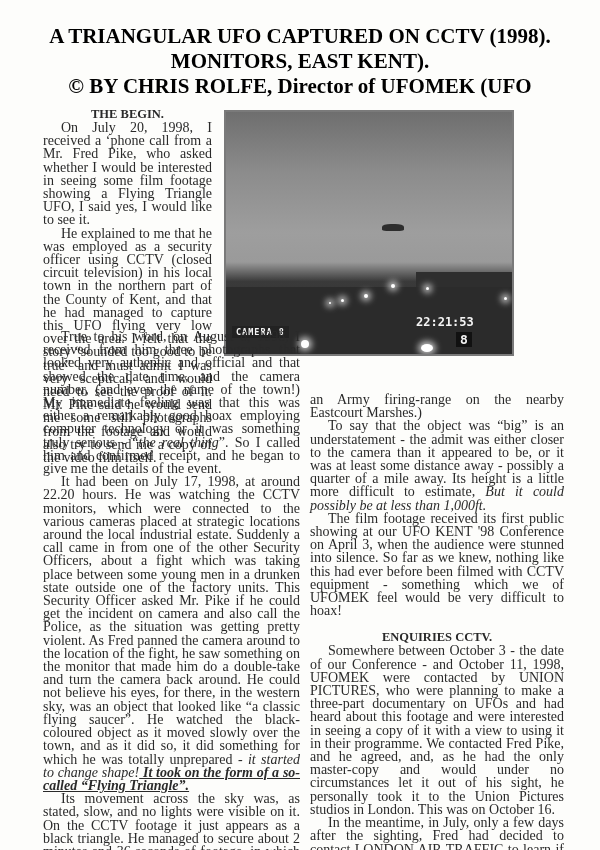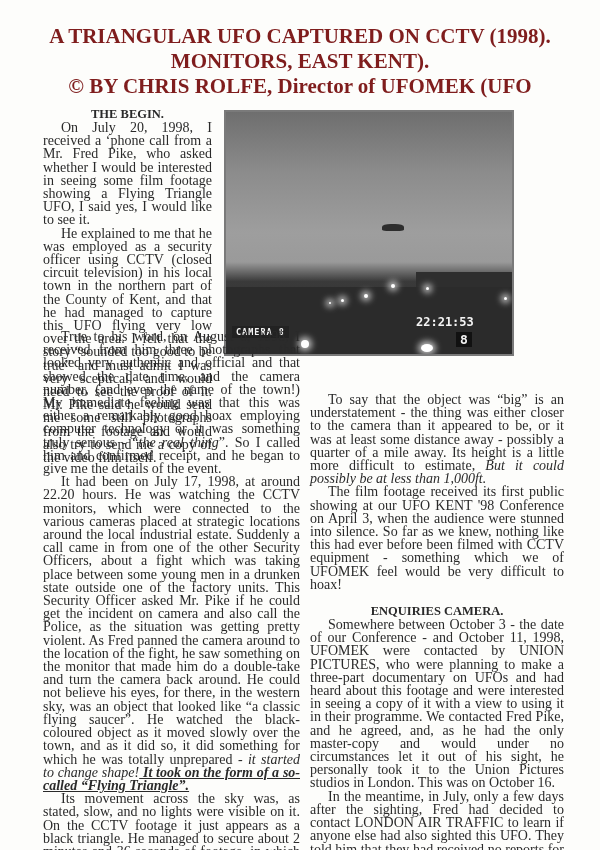--- a/index.html
+++ b/index.html
@@ -1,19 +1,19 @@
 <!DOCTYPE html>
 <html><head>
 <meta charset="utf-8">
 <style>
   html, body { margin:0; padding:0; }
   body { width:600px; height:850px; background:#fdfdfb; position:relative; overflow:hidden;
          font-family:"Liberation Serif", serif; color:#2a2a2a; }
   .title { position:absolute; top:24px; left:0; width:600px; text-align:center;
-           font-weight:bold; font-size:21px; line-height:25px; color:#7f1d1d; }
+           font-weight:bold; font-size:21px; line-height:25px; color:#000000; }
   .title div { margin:0; }
   .p { font-size:14px; line-height:13.2px; text-align:justify; margin:0; }
   .ind { text-indent:18px; }
   .h { font-weight:bold; font-size:12.5px; text-align:center; line-height:14px; margin:0; }
   #col-left-top { position:absolute; left:43px; top:107px; width:169px; }
   #col-left-bot { position:absolute; left:43px; top:330px; width:257px; }
   #col-right { position:absolute; left:310px; top:393px; width:254px; }
   #photo { position:absolute; left:224px; top:110px; width:290px; height:246px;
            border:2px solid #7a7a7a; box-sizing:border-box; overflow:hidden;
            background: linear-gradient(180deg,#6e6e6e 0%,#8c8c8c 25%,#9e9e9e 50%,#9a9a9a 62%,#3a3a3a 70%,#2a2a2a 100%); }
@@ -60,18 +60,19 @@
   <div class="osd" id="camnum">8</div>
 </div>
 
 <div id="col-left-bot">
   <p class="p ind"><span>True to his word, on August 8, 1998, I received from him three photographs that looked very authentic and official and that showed the date time, and the camera number, (and even the name of the town!)  My immediate feeling was that this was either a remarkably good hoax employing computer technology or it was something truly serious - “</span><em>the real thing</em><span>”.  So I called him and confirmed receipt, and he began to give me the details of the event.</span></p>
   <p class="p ind"><span>It had been on July 17, 1998, at around 22.20 hours.  He was watching the CCTV monitors, which were connected to the various cameras placed at strategic locations around the local industrial estate.  Suddenly a call came in from one of the other Security Officers, about a fight which was taking place between some young men in a drunken state outside one of the factory units.  This Security Officer asked Mr. Pike if he could get the incident on camera and also call the Police, as the situation was getting pretty violent.  As Fred panned the camera around to the location of the fight, he saw something on the monitor that made him do a double-take and turn the camera back around.  He could not believe his eyes, for there, in the western sky, was an object that looked like “a classic flying saucer”.  He watched the black-coloured object as it moved slowly over the town, and as it did so, it did something for which he was totally unprepared - </span><em>it started to change shape!</em><b><i> It took on the form of a so-called “Flying Triangle”.</i></b></p>
   <p class="p ind">Its movement across the sky was, as stated, slow, and no lights were visible on it.  On the CCTV footage it just appears as a black triangle.  He managed to secure about 2 minutes and 36 seconds of  footage, in which you can see clearly that the object is very low as it flies over the town.  It appears to be following along above the River Thames, (and the only adjacent features which could have been of any strategic importance would have been the Tilbury Power Station and</p>
 </div>
 
 <div id="col-right">
-  <p class="p ind"><span>To say that the object was “big” is an understatement  - the thing was either closer to the camera than it appeared to be, or it was at least some distance away - possibly a quarter of a mile away.  Its height is a little more difficult to estimate, </span><em>But it could possibly be at less than 1,000ft.</em></p>
+  <p class="p">an Army firing-range on the nearby Eastcourt Marshes.)</p>
+  <p class="p ind"><span>To say that the object was “big” is an understatement  - the admit was either closer to the camera than it appeared to be, or it was at least some distance away - possibly a quarter of a mile away.  Its height is a little more difficult to estimate, </span><em>But it could possibly be at less than 1,000ft.</em></p>
   <p class="p ind">The film footage received its first public showing at our UFO KENT '98 Conference on April 3, when the audience were stunned into silence.  So far as we knew, nothing like this had ever before been filmed with CCTV equipment - something which we of UFOMEK feel would be very difficult to hoax!</p>
-  <p class="h" style="margin-top:13px;">ENQUIRIES CAMERA.</p>
+  <p class="h" style="margin-top:13px;">ENQUIRIES CCTV.</p>
   <p class="p ind">Somewhere between October 3 - the date of our Conference - and October 11, 1998, UFOMEK were contacted by UNION PICTURES, who were planning to make a three-part documentary on UFOs and had heard about this footage and were interested  in seeing a copy of it with a view to using it in their programme.  We contacted Fred Pike, and he agreed, and, as he had the only master-copy and would under no circumstances let it out of his sight, he personally took it to the Union Pictures studios in London. This was on October 16.</p>
   <p class="p ind">In the meantime, in July, only a few days after the sighting, Fred had decided to contact LONDON AIR TRAFFIC to learn if anyone else had also sighted this UFO.  They told him that they had received no reports for that night over the County of Kent, but advised him to telephone to A.I.S. (the Aeronautical Information Section.)  This is a branch of LONDON AIR TRAFFIC which is run by the Military, and</p>
 </div>
 
 </body></html>

